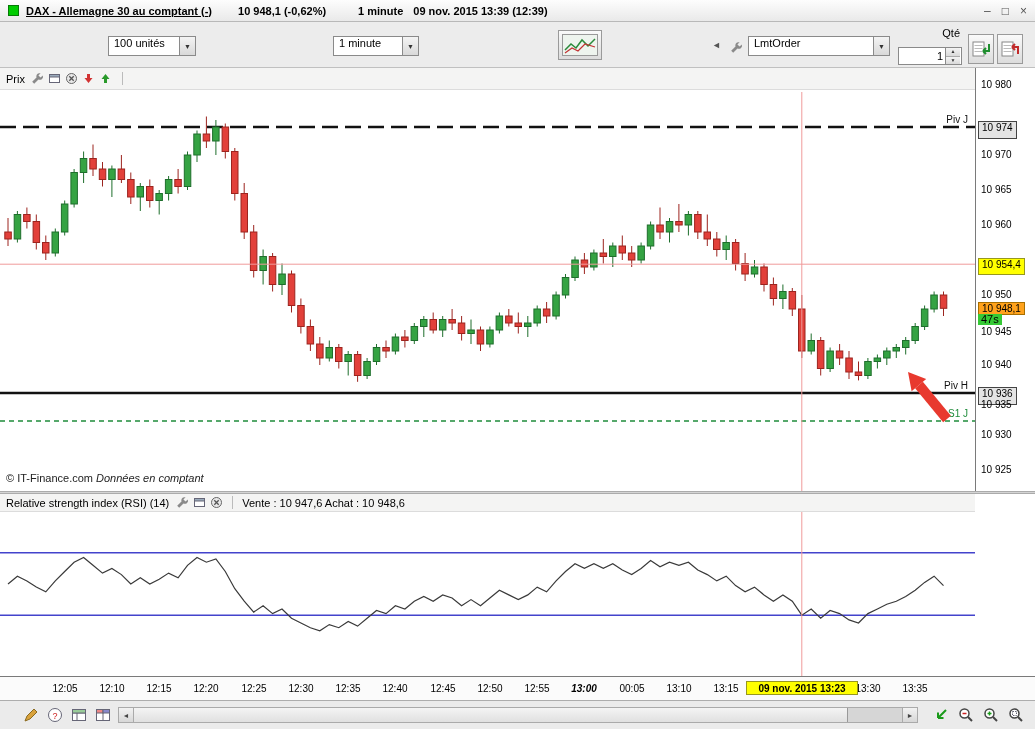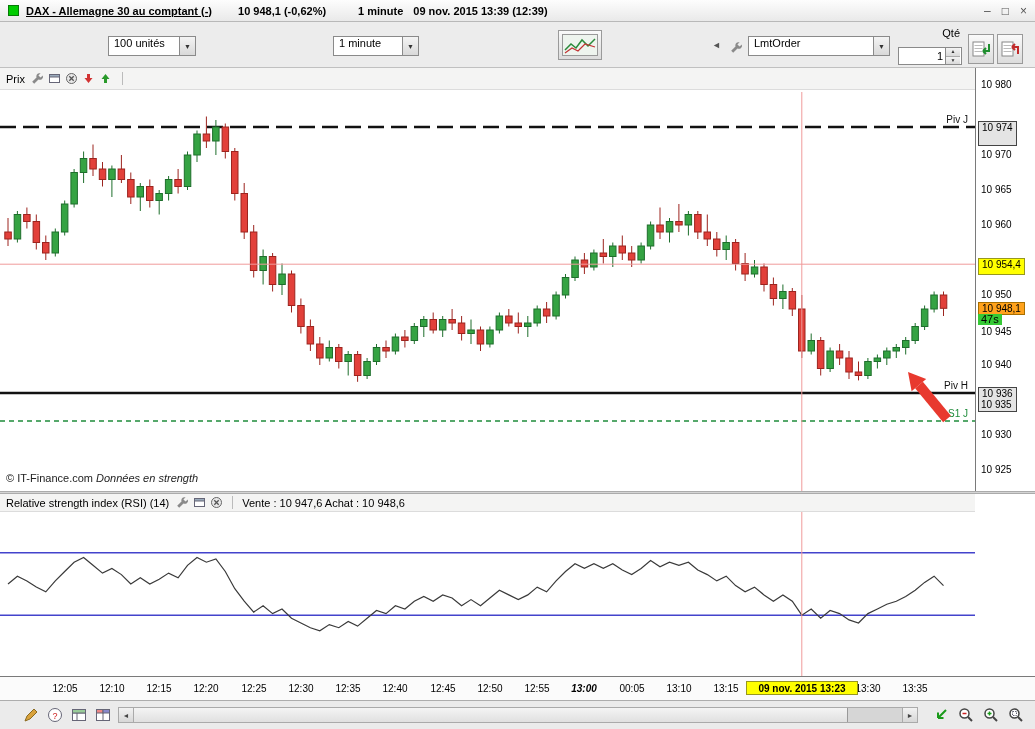--- a/index.html
+++ b/index.html
@@ -46,21 +46,21 @@
   .vdiv{width:1px;height:13px;background:#bbb;margin:0 6px;flex:none;}
   .quote{white-space:nowrap;}
   #copyright{position:absolute;left:6px;top:404px;font-size:11px;color:#222;}
   #copyright i{font-style:italic;}
   #price-axis{position:absolute;left:975px;top:0;width:60px;height:423px;border-left:1px solid #7a7a7a;background:#fff;}
   #separator{position:absolute;left:0;top:423px;width:1035px;height:3px;background:#d4d4d4;border-top:1px solid #ababab;border-bottom:1px solid #ababab;}
   #rsi-svg{position:absolute;left:0;top:426px;}
   #rsi-axis{position:absolute;left:975px;top:426px;width:60px;height:182px;border-left:1px solid #7a7a7a;background:#fff;}
   #time-axis{position:absolute;left:0;top:608px;width:1035px;height:24px;border-top:1px solid #7a7a7a;background:#fbfbfb;}
   .axis-label{position:absolute;left:5px;height:12px;line-height:12px;font-size:10px;white-space:nowrap;}
-  .axis-label.boxed{left:2px;background:#e4e4e4;border:1px solid #444;padding:0 3px;height:25px;}
+  .axis-label.boxed{left:2px;background:#e4e4e4;border:1px solid #444;padding:0 3px;height:18px;}
   .axis-label.yellow{left:2px;background:#ffff00;border:1px solid #97971f;padding:0 3px;height:17px;}
   .axis-label.orange{left:2px;background:#ffa21c;border:1px solid #a86f00;padding:0 3px;height:13px;}
   .axis-label.green-badge{left:2px;background:#35c935;padding:0 3px;font-size:11px;height:11px;line-height:11px;}
   .time-label{position:absolute;top:6px;width:34px;text-align:center;font-size:10px;}
   .time-label.bold{font-weight:bold;font-style:italic;}
   .time-label.crosshair-time{width:112px;background:#ffff00;border:1px solid #97971f;font-weight:bold;top:4px;height:14px;line-height:13px;}
 
   
   #bottombar{position:absolute;top:700px;left:0;width:1035px;height:29px;background:#ebebeb;border-top:1px solid #adadad;}
   .bicon{position:absolute;top:5px;width:18px;height:18px;display:inline-flex;align-items:center;justify-content:center;}
@@ -390,21 +390,21 @@
     <span class="hicon">
       <svg width="13" height="13" viewBox="0 0 13 13">
           <path d="M6.5 2l4 5H8v4H5V7H2.5z" fill="#2a9a2a"></path>
         </svg>
     </span>
     <span class="vdiv"></span>
   </div>
 
   <div id="copyright">
     <span>© IT-Finance.com</span>
-    <i>Données en strength</i>
+    <i>Données en comptant</i>
   </div>
 
   <div id="price-axis">
       <div class="axis-label plain" style="top: 11px;">10 980</div>
       <div class="axis-label boxed" style="top: 53px;">10 974</div>
       <div class="axis-label plain" style="top: 81px;">10 970</div>
       <div class="axis-label plain" style="top: 116px;">10 965</div>
       <div class="axis-label plain" style="top: 151px;">10 960</div>
       <div class="axis-label yellow" style="top: 190px;">10 954,4</div>
       <div class="axis-label plain" style="top: 221px;">10 950</div>

